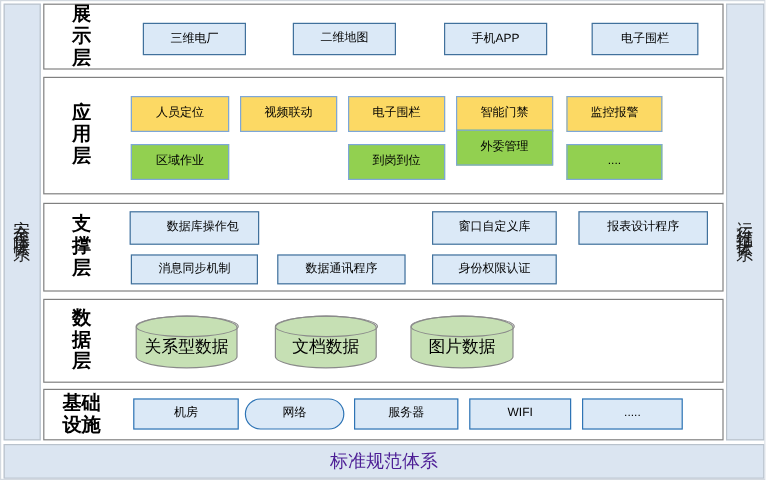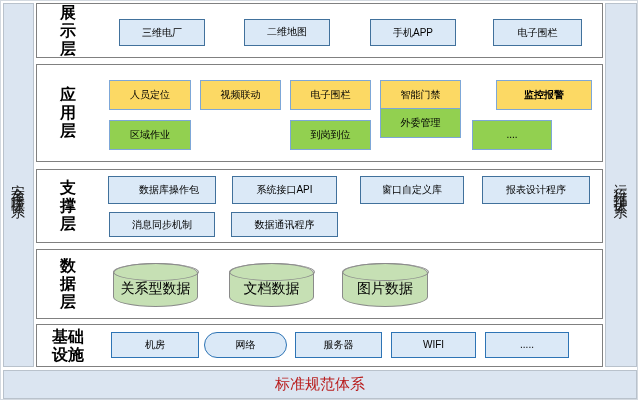--- a/index.html
+++ b/index.html
@@ -21,21 +21,21 @@
   .vstrip.left  { left:2px;  width:31px; }
   .vstrip.right { left:604px; width:32px; }
   .vstrip span {
     writing-mode:vertical-rl; text-orientation:upright;
     font-size:14px; letter-spacing:4px; color:#1a1a1a;
   }
   .bottom-bar {
     position:absolute; left:2px; top:369px; width:634px; height:29px;
     background:var(--strip-bg); border:1px solid #b9c2cc;
     display:flex; align-items:center; justify-content:center;
-    font-size:15px; color:#b91c1c;
+    font-size:15px; color:#4c1d95;
   }
   .layer {
     position:absolute; left:35px; width:567px;
     background:#ffffff; border:1.5px solid #808080;
   }
   .layer-label {
     position:absolute; left:2px; top:0; bottom:0; width:58px;
     display:flex; flex-direction:column; align-items:center; justify-content:center;
     font-weight:bold; font-size:16px; line-height:18px; color:#000;
     text-align:center;
@@ -89,38 +89,38 @@
       <div class="layer" style="top: 63px; height: 98px;">
         <div class="layer-label">
           <span>应</span>
           <span>用</span>
           <span>层</span>
         </div>
         <div class="box yellow" style="left: 72px; top: 15px; width: 82px; height: 30px;">人员定位</div>
         <div class="box yellow" style="left: 163px; top: 15px; width: 81px; height: 30px;">视频联动</div>
         <div class="box yellow" style="left: 253px; top: 15px; width: 81px; height: 30px;">电子围栏</div>
         <div class="box yellow" style="left: 343px; top: 15px; width: 81px; height: 30px;">智能门禁</div>
-        <div class="box yellow" style="left: 459px; top: 15px; width: 96px; height: 30px; font-weight: bold;">监控报警</div>
+        <div class="box yellow" style="left: 435px; top: 15px; width: 80px; height: 30px;">监控报警</div>
         <div class="box green" style="left: 72px; top: 55px; width: 82px; height: 30px;">区域作业</div>
         <div class="box green" style="left: 253px; top: 55px; width: 81px; height: 30px; text-align: center;">到岗到位</div>
         <div class="box green" style="left: 343px; top: 43px; width: 81px; height: 30px;">外委管理</div>
         <div class="box green" style="left: 435px; top: 55px; width: 80px; height: 30px;">....</div>
       </div>
       <div class="layer" style="top: 168px; height: 74px;">
         <div class="layer-label">
           <span>支</span>
           <span>撑</span>
           <span>层</span>
         </div>
         <div class="box lightblue" style="left: 71px; top: 6px; width: 108px; height: 28px; padding-left: 14px;">数据库操作包</div>
-        <div class="box lightblue" style="left: 195px; top: 6px; width: 105px; height: 28px;">系统接口API</div>
         <div class="box lightblue" style="left: 323px; top: 6px; width: 104px; height: 28px;">窗口自定义库</div>
         <div class="box lightblue" style="left: 445px; top: 6px; width: 108px; height: 28px;">报表设计程序</div>
         <div class="box lightblue" style="left: 72px; top: 42px; width: 106px; height: 25px;">消息同步机制</div>
         <div class="box lightblue" style="left: 194px; top: 42px; width: 107px; height: 25px;">数据通讯程序</div>
+        <div class="box lightblue" style="left: 323px; top: 42px; width: 104px; height: 25px;">身份权限认证</div>
       </div>
       <div class="layer" style="top: 248px; height: 70px;">
         <div class="layer-label">
           <span>数</span>
           <span>据</span>
           <span>层</span>
         </div>
         <div class="cylinder" style="left: 76px; top: 13px; width: 85px; height: 44px;">关系型数据</div>
         <div class="cylinder" style="left: 192px; top: 13px; width: 85px; height: 44px;">文档数据</div>
         <div class="cylinder" style="left: 305px; top: 13px; width: 86px; height: 44px;">图片数据</div>

